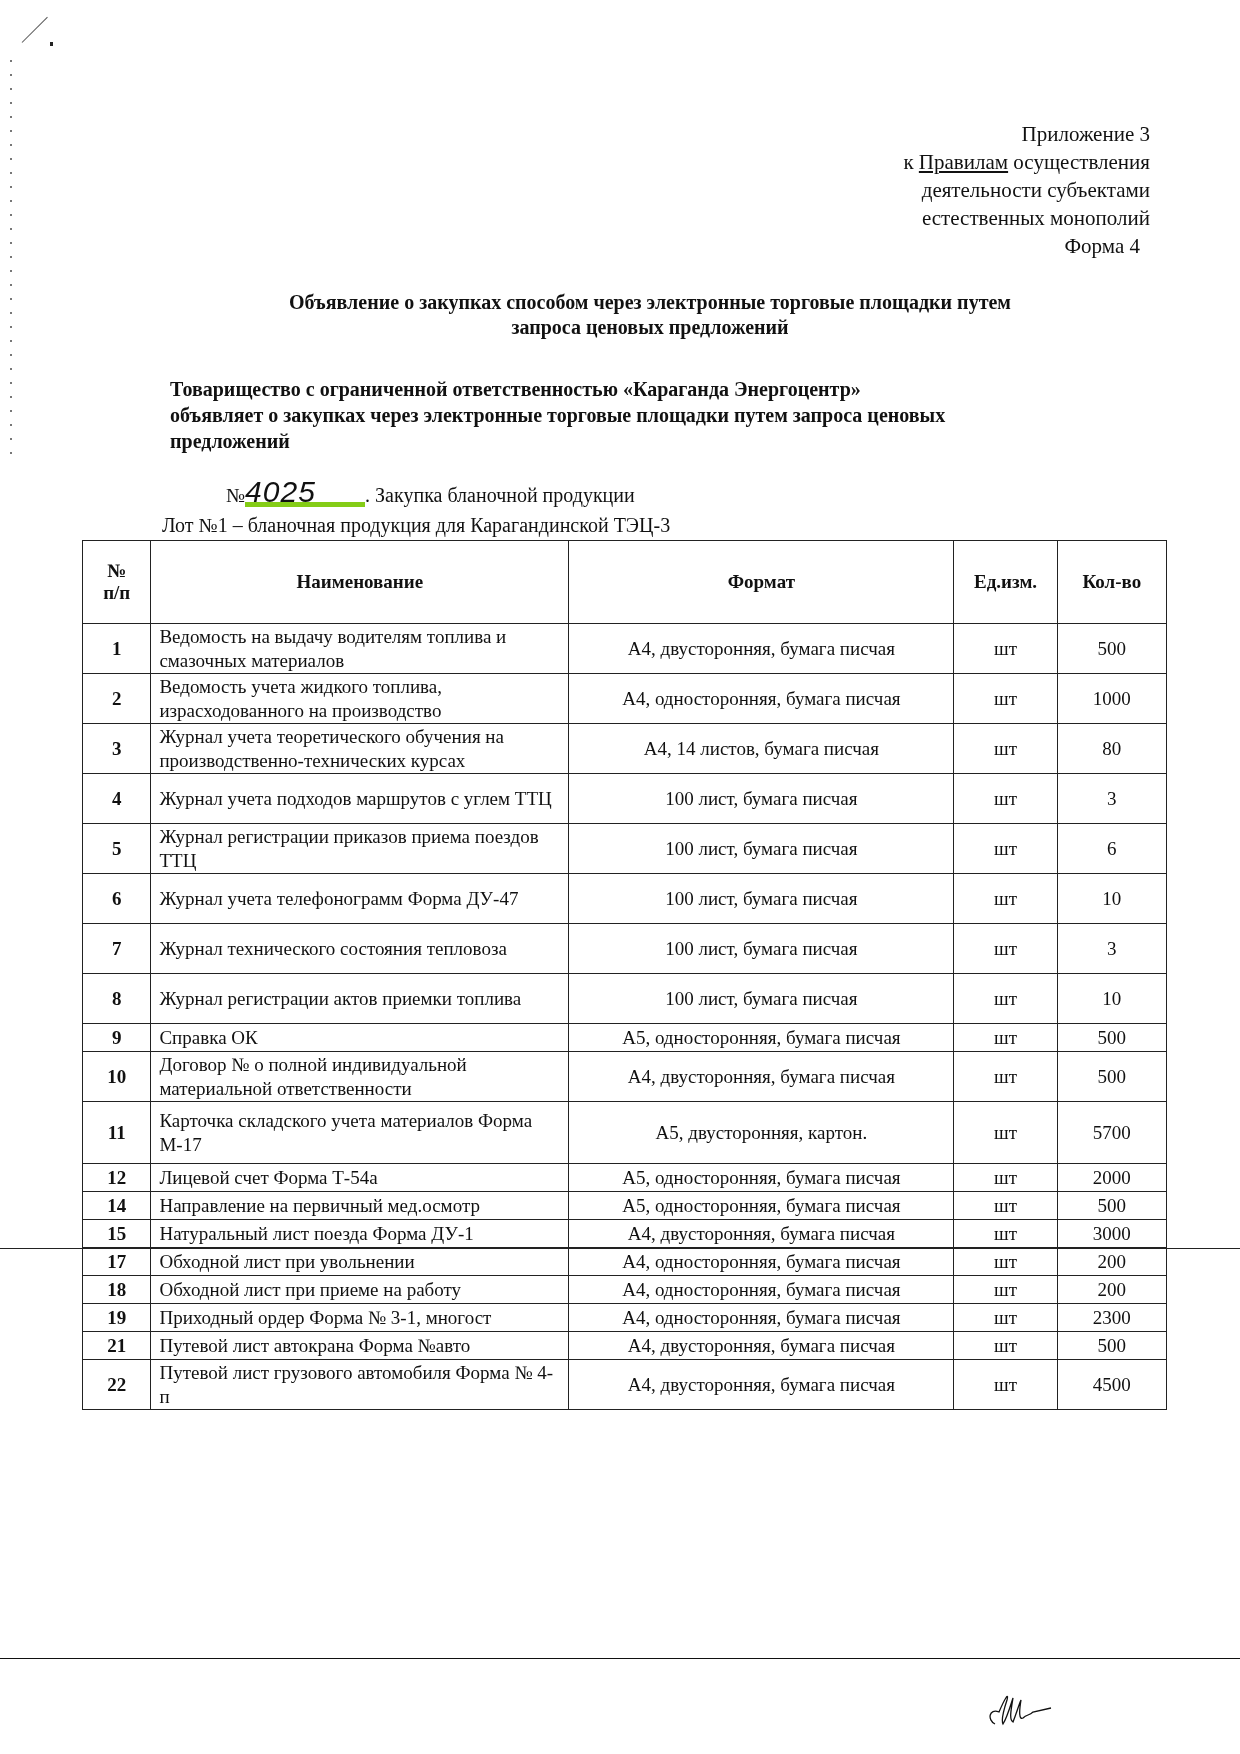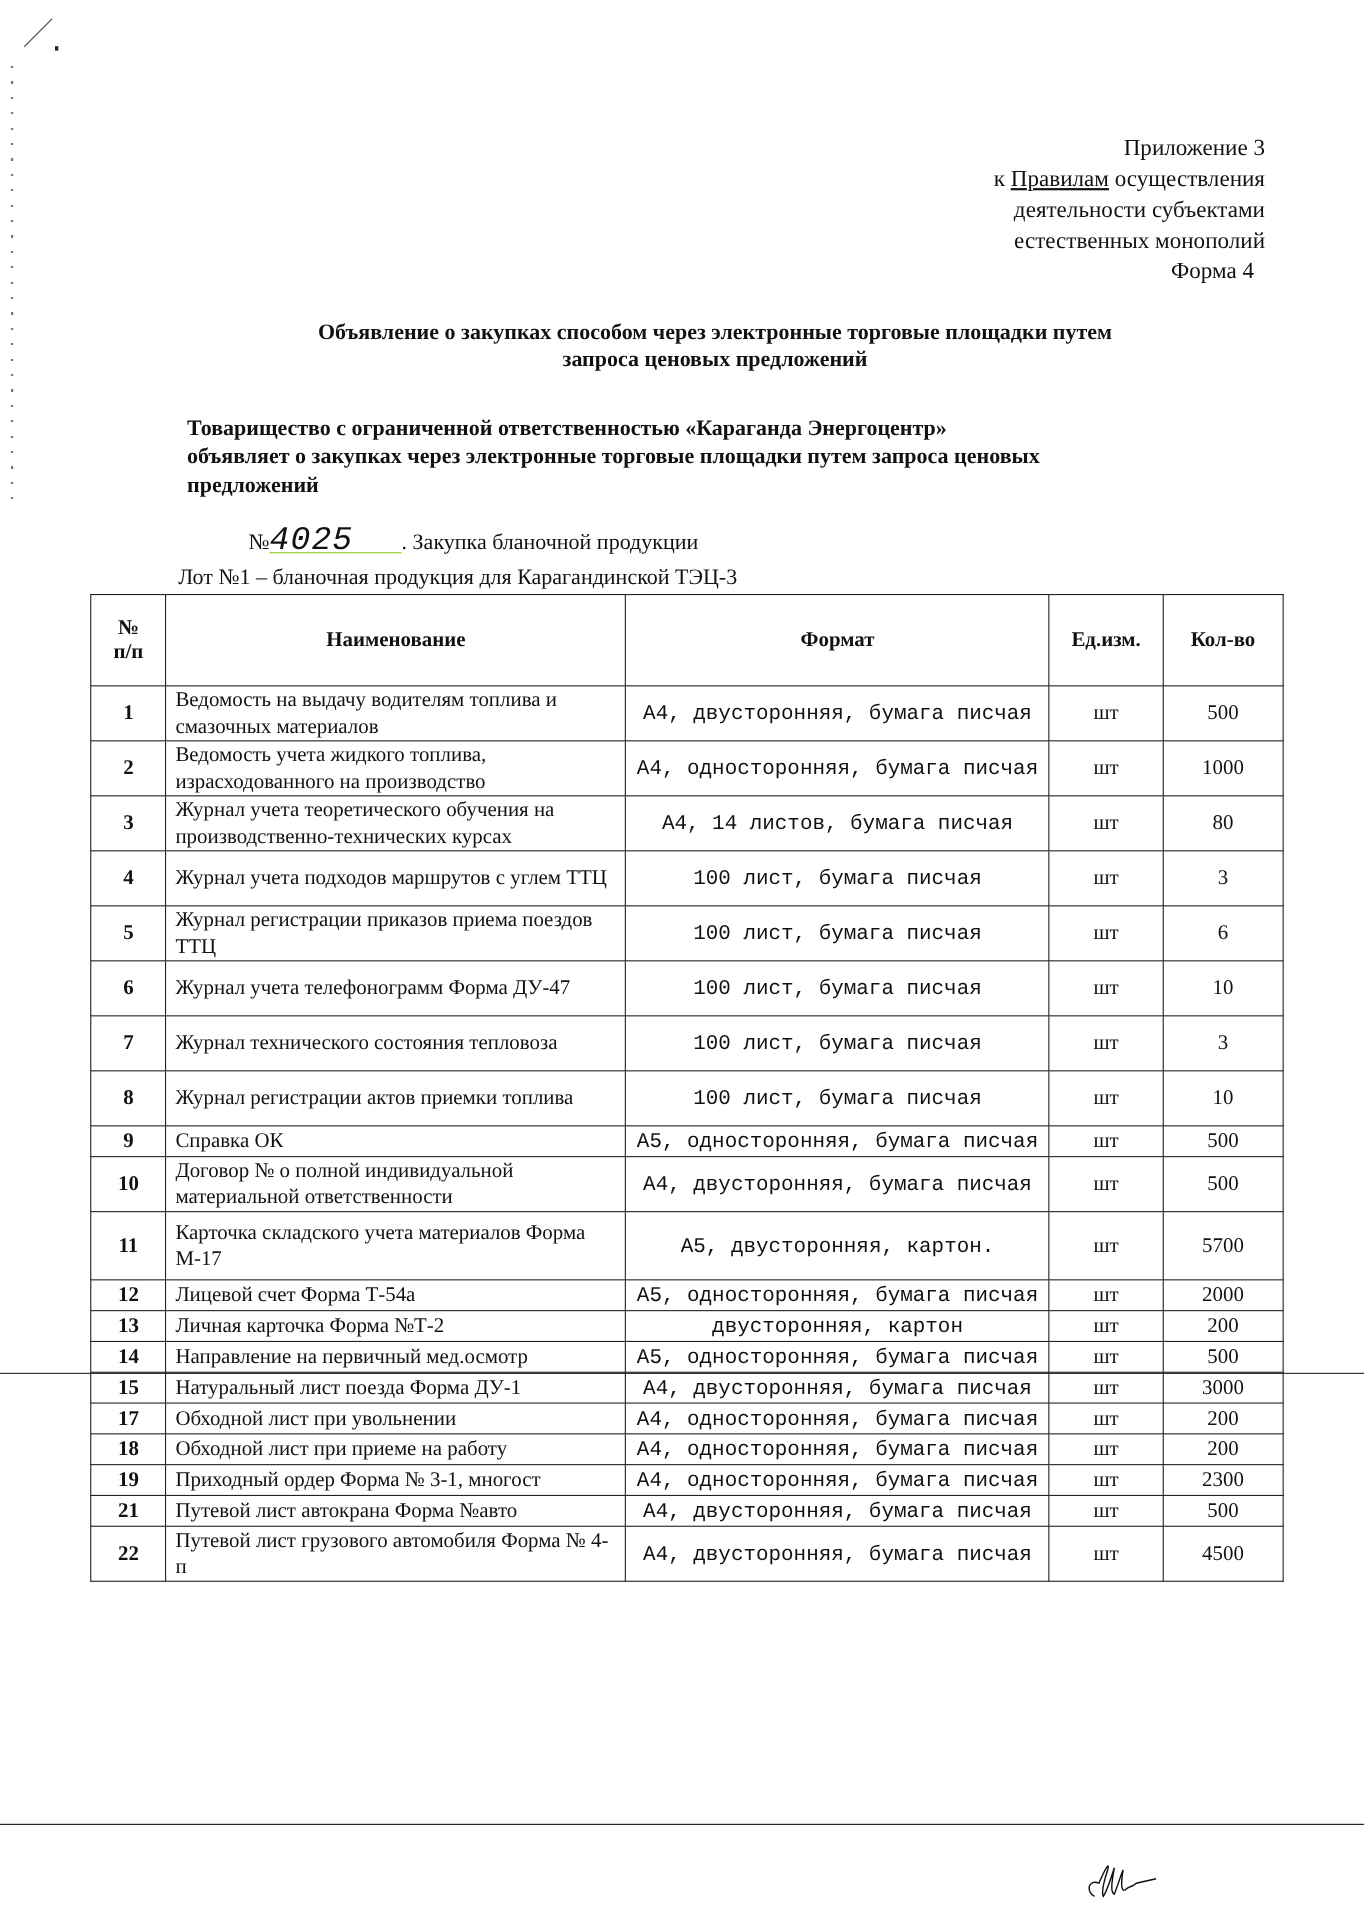--- a/index.html
+++ b/index.html
@@ -31,39 +31,39 @@
   }
   .title2 {
     position: absolute; left: 170px; width: 990px; top: 376px; text-align: left;
     font-weight: bold; font-size: 20px; line-height: 26px;
   }
 
   .purchase-line {
     position: absolute; left: 226px; top: 482px; font-size: 20px;
   }
   .purchase-line .num {
-    display: inline-block; min-width: 120px; border-bottom: 1px solid #84cc16;
-    font-family: Liberation Mono, monospace; font-style: italic; font-size: 30px;
+    display: inline-block; min-width: 120px; border-bottom: 5px solid #84cc16;
+    font-family: Liberation Sans, sans-serif; font-style: italic; font-size: 30px;
     line-height: 20px; letter-spacing: 1px;
   }
   .lot-line {
     position: absolute; left: 162px; top: 514px; font-size: 20px;
   }
 
   table.items {
     position: absolute; left: 82px; top: 540px; width: 1085px;
     border-collapse: collapse; font-size: 19px;
   }
   table.items th, table.items td {
     border: 1px solid #222; padding: 0 8px; vertical-align: middle;
   }
   table.items th { font-weight: bold; text-align: center; height: 82px; }
   table.items td.n { text-align: center; font-weight: bold; width: 50px; }
   table.items td.name { width: 392px; line-height: 24px; }
-  table.items td.fmt { text-align: center; width: 360px; font-family: Liberation Mono, monospace; }
+  table.items td.fmt { text-align: center; width: 360px; }
   table.items td.unit { text-align: center; width: 84px; }
   table.items td.qty { text-align: center; width: 90px; }
 
   .hr-bottom {
     position: absolute; left: 0; right: 0; top: 1658px; height: 1px; background: #111;
   }
   .strike-line {
     position: absolute; left: 0; right: 0; top: 1248px; height: 1px; background: #222;
   }
   .signature {
@@ -193,27 +193,20 @@
         <td class="qty">5700</td>
       </tr>
       <tr style="height: 28px;">
         <td class="n">12</td>
         <td class="name">Лицевой счет Форма Т-54а</td>
         <td class="fmt">А5, односторонняя, бумага писчая</td>
         <td class="unit">шт</td>
         <td class="qty">2000</td>
       </tr>
       <tr style="height: 28px;">
-        <td class="n">13</td>
-        <td class="name">Личная карточка Форма №Т-2</td>
-        <td class="fmt">двусторонняя, картон</td>
-        <td class="unit">шт</td>
-        <td class="qty">200</td>
-      </tr>
-      <tr style="height: 28px;">
         <td class="n">14</td>
         <td class="name">Направление на первичный мед.осмотр</td>
         <td class="fmt">А5, односторонняя, бумага писчая</td>
         <td class="unit">шт</td>
         <td class="qty">500</td>
       </tr>
       <tr style="height: 28px;">
         <td class="n">15</td>
         <td class="name">Натуральный лист поезда Форма ДУ-1</td>
         <td class="fmt">А4, двусторонняя, бумага писчая</td>

